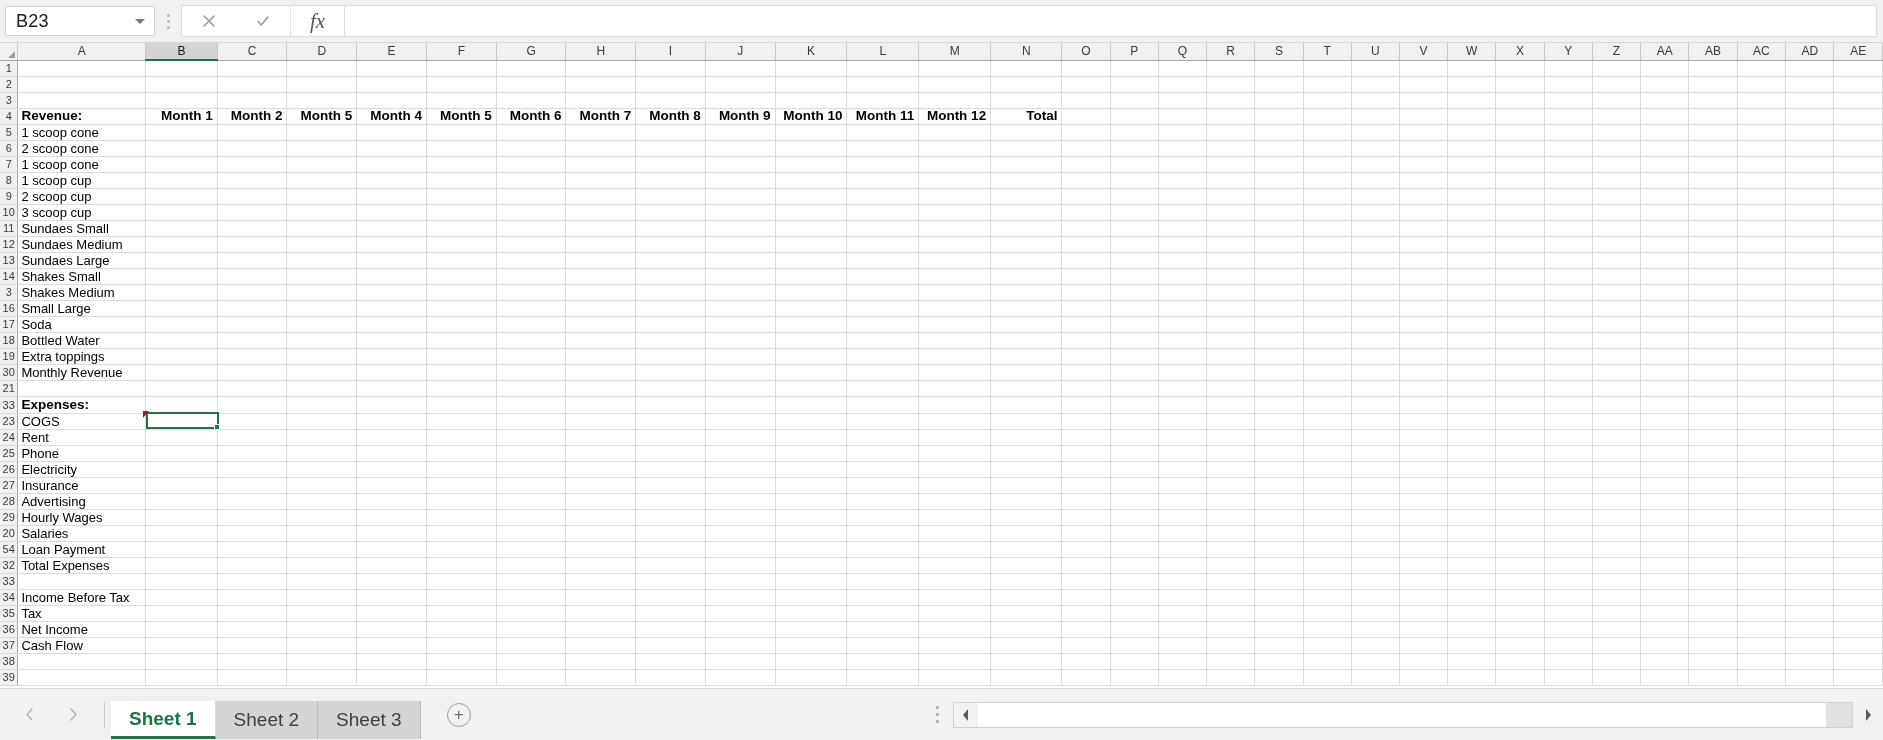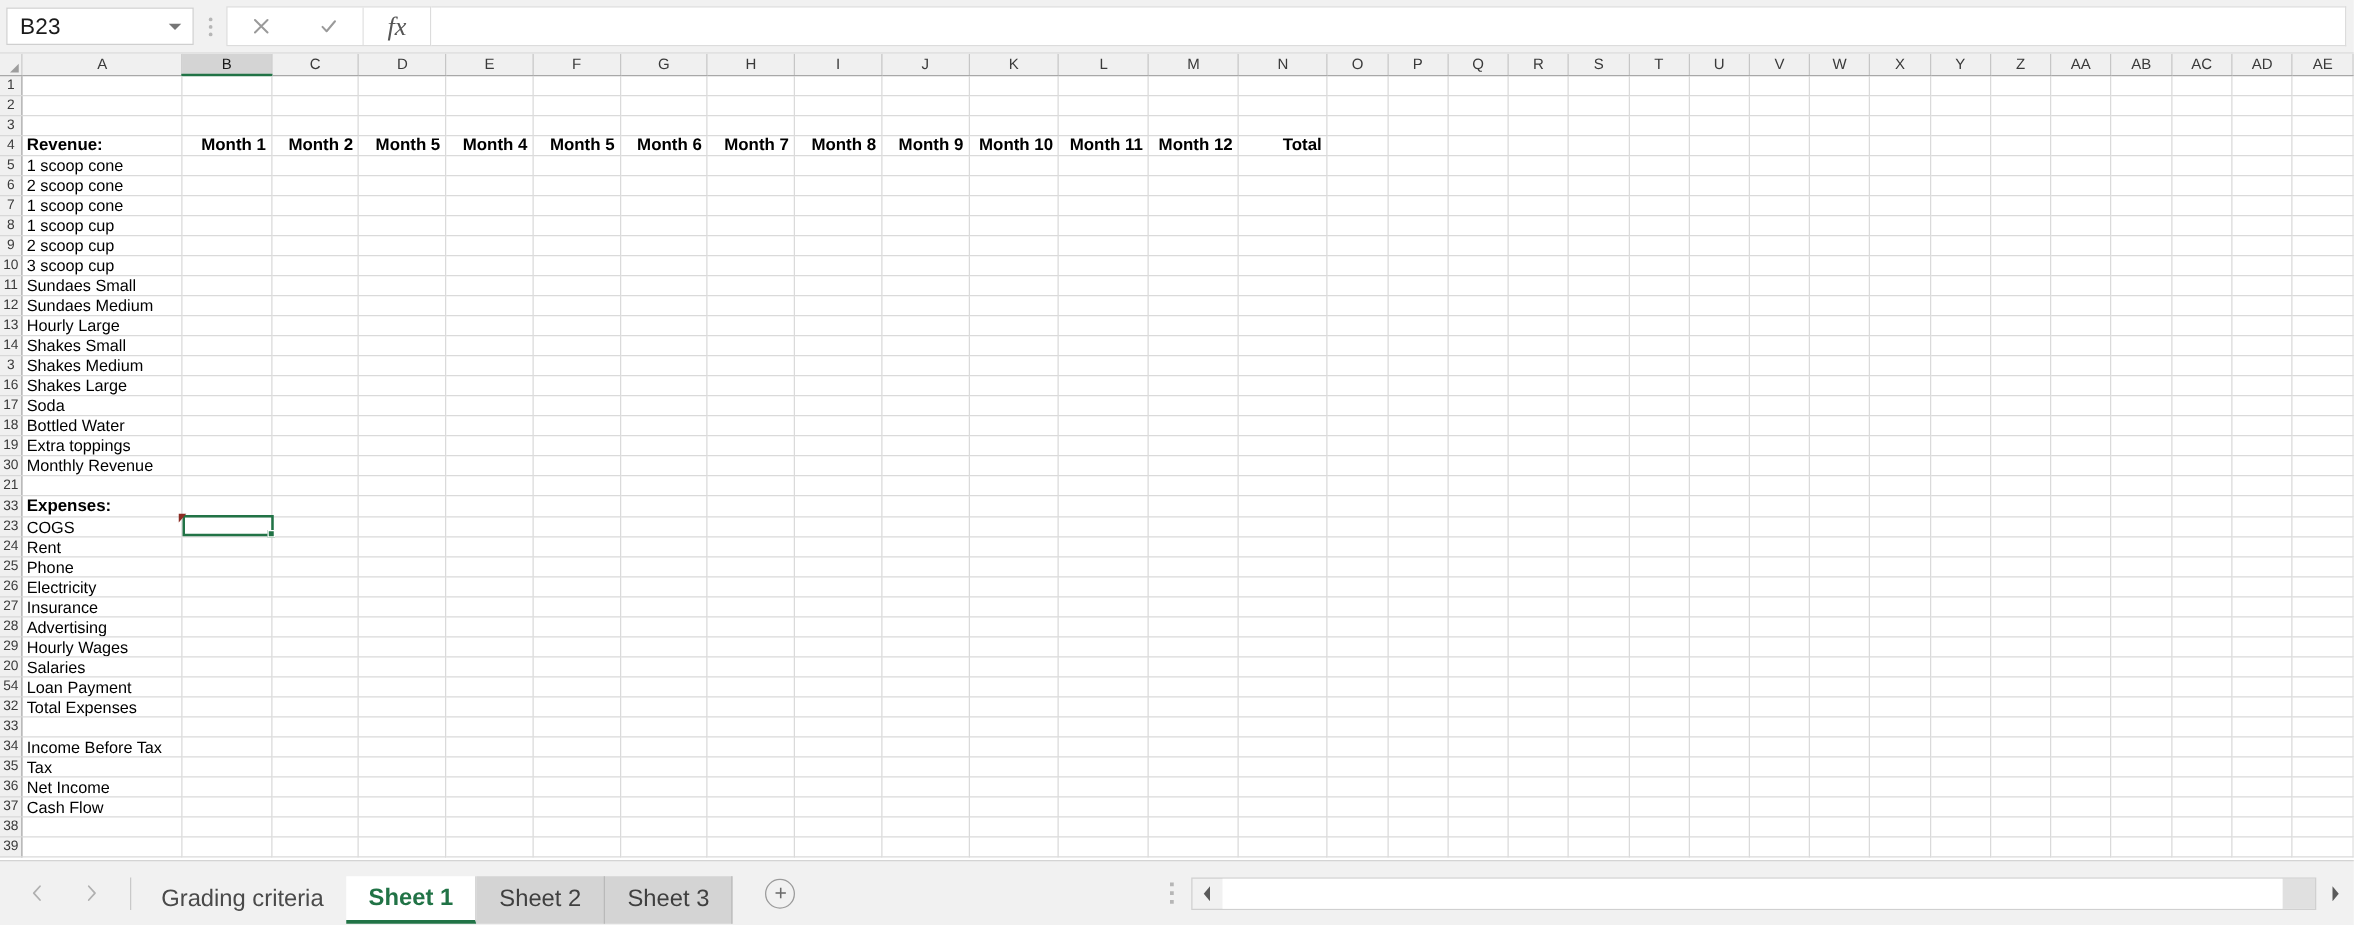--- a/index.html
+++ b/index.html
@@ -697,21 +697,21 @@
           <td class="cell" style="width: 49px;"></td>
           <td class="cell" style="width: 49px;"></td>
           <td class="cell" style="width: 49px;"></td>
           <td class="cell" style="width: 49px;"></td>
           <td class="cell" style="width: 49px;"></td>
           <td class="cell" style="width: 49px;"></td>
           <td class="cell" style="width: 49px;"></td>
         </tr>
         <tr style="height: 16.05px;">
           <td class="rowhead">13</td>
-          <td class="cell l" style="width: 128px;">Hourly Large</td>
+          <td class="cell l" style="width: 128px;">Sundaes Large</td>
           <td class="cell" style="width: 72px;"></td>
           <td class="cell" style="width: 70px;"></td>
           <td class="cell" style="width: 70px;"></td>
           <td class="cell" style="width: 70px;"></td>
           <td class="cell" style="width: 70px;"></td>
           <td class="cell" style="width: 70px;"></td>
           <td class="cell" style="width: 70px;"></td>
           <td class="cell" style="width: 70px;"></td>
           <td class="cell" style="width: 70px;"></td>
           <td class="cell" style="width: 72px;"></td>
@@ -799,21 +799,21 @@
           <td class="cell" style="width: 49px;"></td>
           <td class="cell" style="width: 49px;"></td>
           <td class="cell" style="width: 49px;"></td>
           <td class="cell" style="width: 49px;"></td>
           <td class="cell" style="width: 49px;"></td>
           <td class="cell" style="width: 49px;"></td>
           <td class="cell" style="width: 49px;"></td>
         </tr>
         <tr style="height: 16.05px;">
           <td class="rowhead">16</td>
-          <td class="cell l" style="width: 128px;">Shakes Large</td>
+          <td class="cell l" style="width: 128px;">Small Large</td>
           <td class="cell" style="width: 72px;"></td>
           <td class="cell" style="width: 70px;"></td>
           <td class="cell" style="width: 70px;"></td>
           <td class="cell" style="width: 70px;"></td>
           <td class="cell" style="width: 70px;"></td>
           <td class="cell" style="width: 70px;"></td>
           <td class="cell" style="width: 70px;"></td>
           <td class="cell" style="width: 70px;"></td>
           <td class="cell" style="width: 70px;"></td>
           <td class="cell" style="width: 72px;"></td>
@@ -1639,21 +1639,20 @@
     </span>
     <span class="nav-arrow">
       <svg width="11" height="13" viewBox="0 0 11 13" aria-hidden="true">
         <path d="M3 1 L8 6.5 L3 12" stroke="#b0b0b0" stroke-width="1.4" fill="none" stroke-linecap="round" stroke-linejoin="round"></path>
       </svg>
     </span>
   </div>
   <div id="tab-sep"></div>
 
   <div id="tabs">
-      <div class="sheet-tab plain">Grading criteria</div>
       <div class="sheet-tab active">Sheet 1</div>
       <div class="sheet-tab">Sheet 2</div>
       <div class="sheet-tab">Sheet 3</div>
     </div>
 
   <div id="add-sheet">
     <span>+</span>
   </div>
 
   <div id="hbar-zone">

